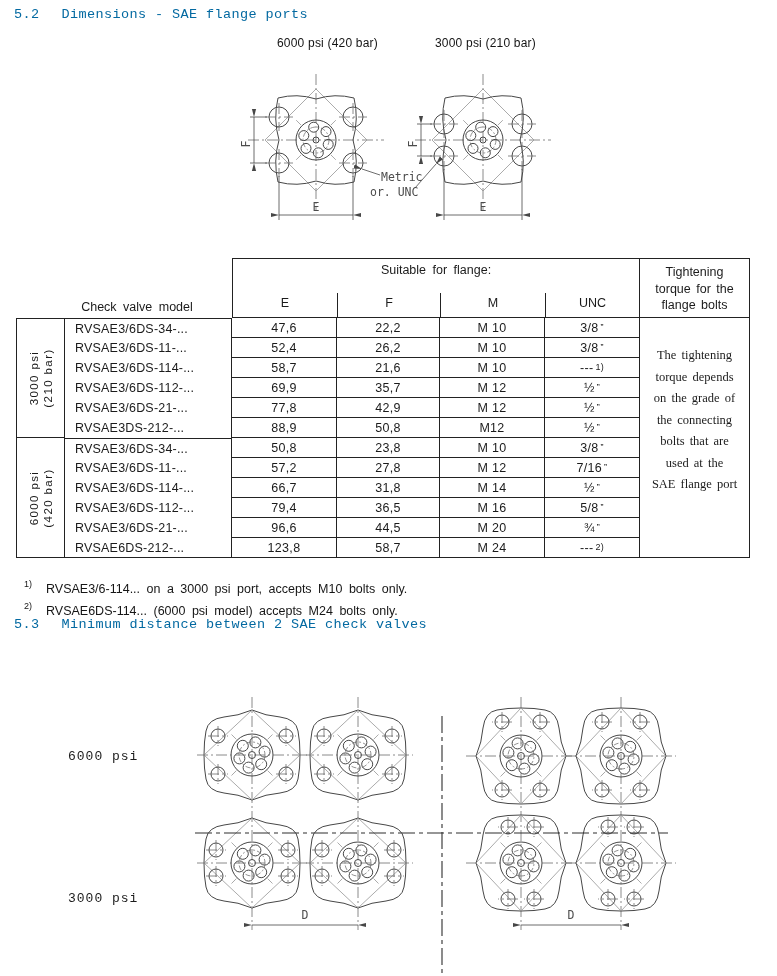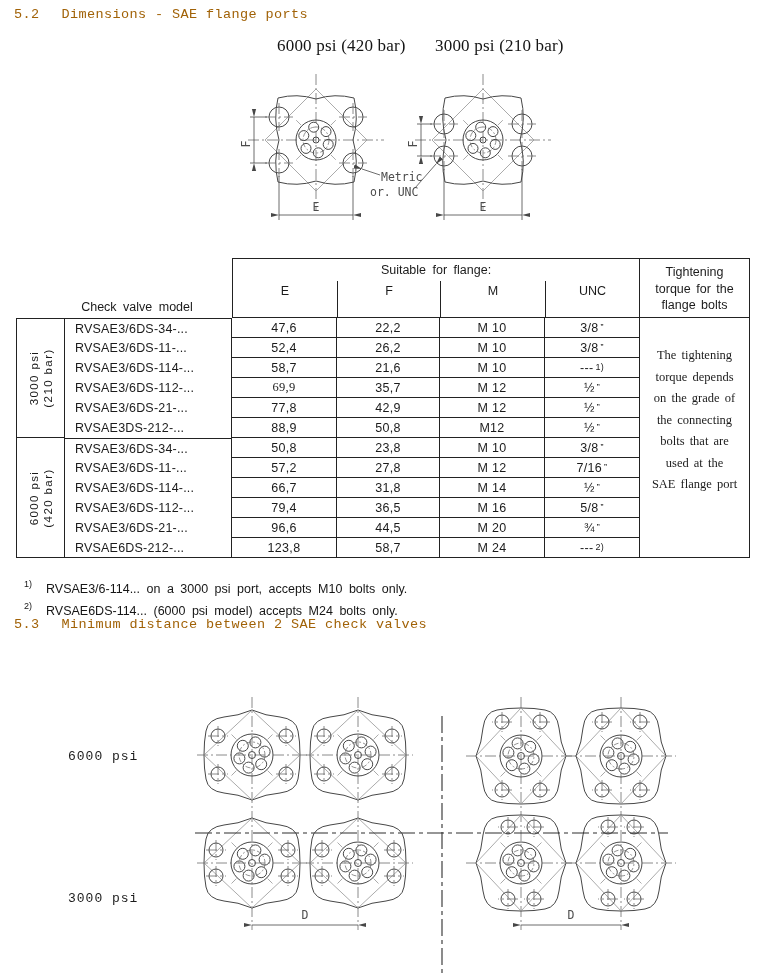--- a/index.html
+++ b/index.html
@@ -2,40 +2,40 @@
 <html><head>
 <meta charset="utf-8">
 <style>
   * { margin:0; padding:0; box-sizing:border-box; }
   html,body { background:#fff; }
   body { font-family:"Liberation Sans", sans-serif; color:#1b1b1b; }
   #page { position:relative; width:777px; height:976px; background:#ffffff; overflow:hidden; }
 
   
   .sec-head { position:absolute; left:14px; font-family:"Liberation Mono", monospace;
-              font-size:13.5px; letter-spacing:0.4px; color:#a16207; white-space:nowrap; }
+              font-size:13.5px; letter-spacing:0.4px; color:#0369a1; white-space:nowrap; }
   .sec-head .num { margin-right:22px; }
 
   
-  .press-lbl { position:absolute; top:36px; font-family:Liberation Serif, serif;
-               font-size:17px; color:#141414; white-space:nowrap; letter-spacing:0.2px; }
+  .press-lbl { position:absolute; top:36px; font-family:Liberation Sans, sans-serif;
+               font-size:12px; color:#141414; white-space:nowrap; letter-spacing:0.2px; }
 
   
   #tbl { position:absolute; left:16px; top:258px; display:grid;
          grid-template-columns:49px 167px 105px 103px 105px 95px 110px;
          grid-template-rows:60px repeat(12, 20px); font-size:12.5px; }
   #tbl > div { position:relative; }
   .bt { border-top:1px solid #222; }
   .bb { border-bottom:1px solid #222; }
   .bl { border-left:1px solid #222; }
   .br { border-right:1px solid #222; }
 
   .hdr-left { grid-column:1/3; grid-row:1; display:flex; align-items:flex-end;
               justify-content:center; padding-left:26px; padding-bottom:4px; word-spacing:3px; }
-  .hdr-flange { grid-column:3/7; grid-row:1; display:flex; flex-direction:column; }
+  .hdr-flange { grid-column:3/7; grid-row:1; display:flex; flex-direction:column;gap:12px; }
   .hdr-flange .hf-title { height:22px; display:flex; align-items:center; justify-content:center; word-spacing:3px; }
   .hdr-flange .hf-cols { flex:1; display:grid; grid-template-columns:104px 103px 105px 94px; }
   .hdr-flange .hf-cols > div { display:flex; align-items:flex-start; justify-content:center; padding-top:3px; }
   .hdr-flange .hf-cols > div + div { border-left:1px solid #222; }
   .hdr-torque { grid-column:7; grid-row:1; display:flex; flex-direction:column; align-items:center;
                 justify-content:flex-start; padding-top:5px; line-height:16.5px; word-spacing:2px; }
 
   .p-cell { grid-column:1; display:flex; align-items:center; justify-content:center; }
   .p-rot { transform:rotate(-90deg); white-space:nowrap; text-align:center;
            font-size:11.5px; line-height:14px; letter-spacing:1.4px; }
@@ -211,21 +211,21 @@
       </div>
       <div class="m-cell br" style="grid-area: 4 / 2;">RVSAE3/6DS-114-...</div>
       <div class="d-cell br bb" style="grid-area: 4 / 3;">58,7</div>
       <div class="d-cell br bb" style="grid-area: 4 / 4;">21,6</div>
       <div class="d-cell br bb" style="grid-area: 4 / 5;">M 10</div>
       <div class="d-cell br bb" style="grid-area: 4 / 6;">
         <span>---</span>
         <sup>1)</sup>
       </div>
       <div class="m-cell br" style="grid-area: 5 / 2;">RVSAE3/6DS-112-...</div>
-      <div class="d-cell br bb" style="grid-area: 5 / 3; font-family: Liberation Serif, serif;">69,9</div>
+      <div class="d-cell br bb" style="grid-area: 5 / 3;">69,9</div>
       <div class="d-cell br bb" style="grid-area: 5 / 4;">35,7</div>
       <div class="d-cell br bb" style="grid-area: 5 / 5;">M 12</div>
       <div class="d-cell br bb" style="grid-area: 5 / 6;">
         <span>½</span>
         <sup>”</sup>
       </div>
       <div class="m-cell br" style="grid-area: 6 / 2;">RVSAE3/6DS-21-...</div>
       <div class="d-cell br bb" style="grid-area: 6 / 3;">77,8</div>
       <div class="d-cell br bb" style="grid-area: 6 / 4;">42,9</div>
       <div class="d-cell br bb" style="grid-area: 6 / 5;">M 12</div>

